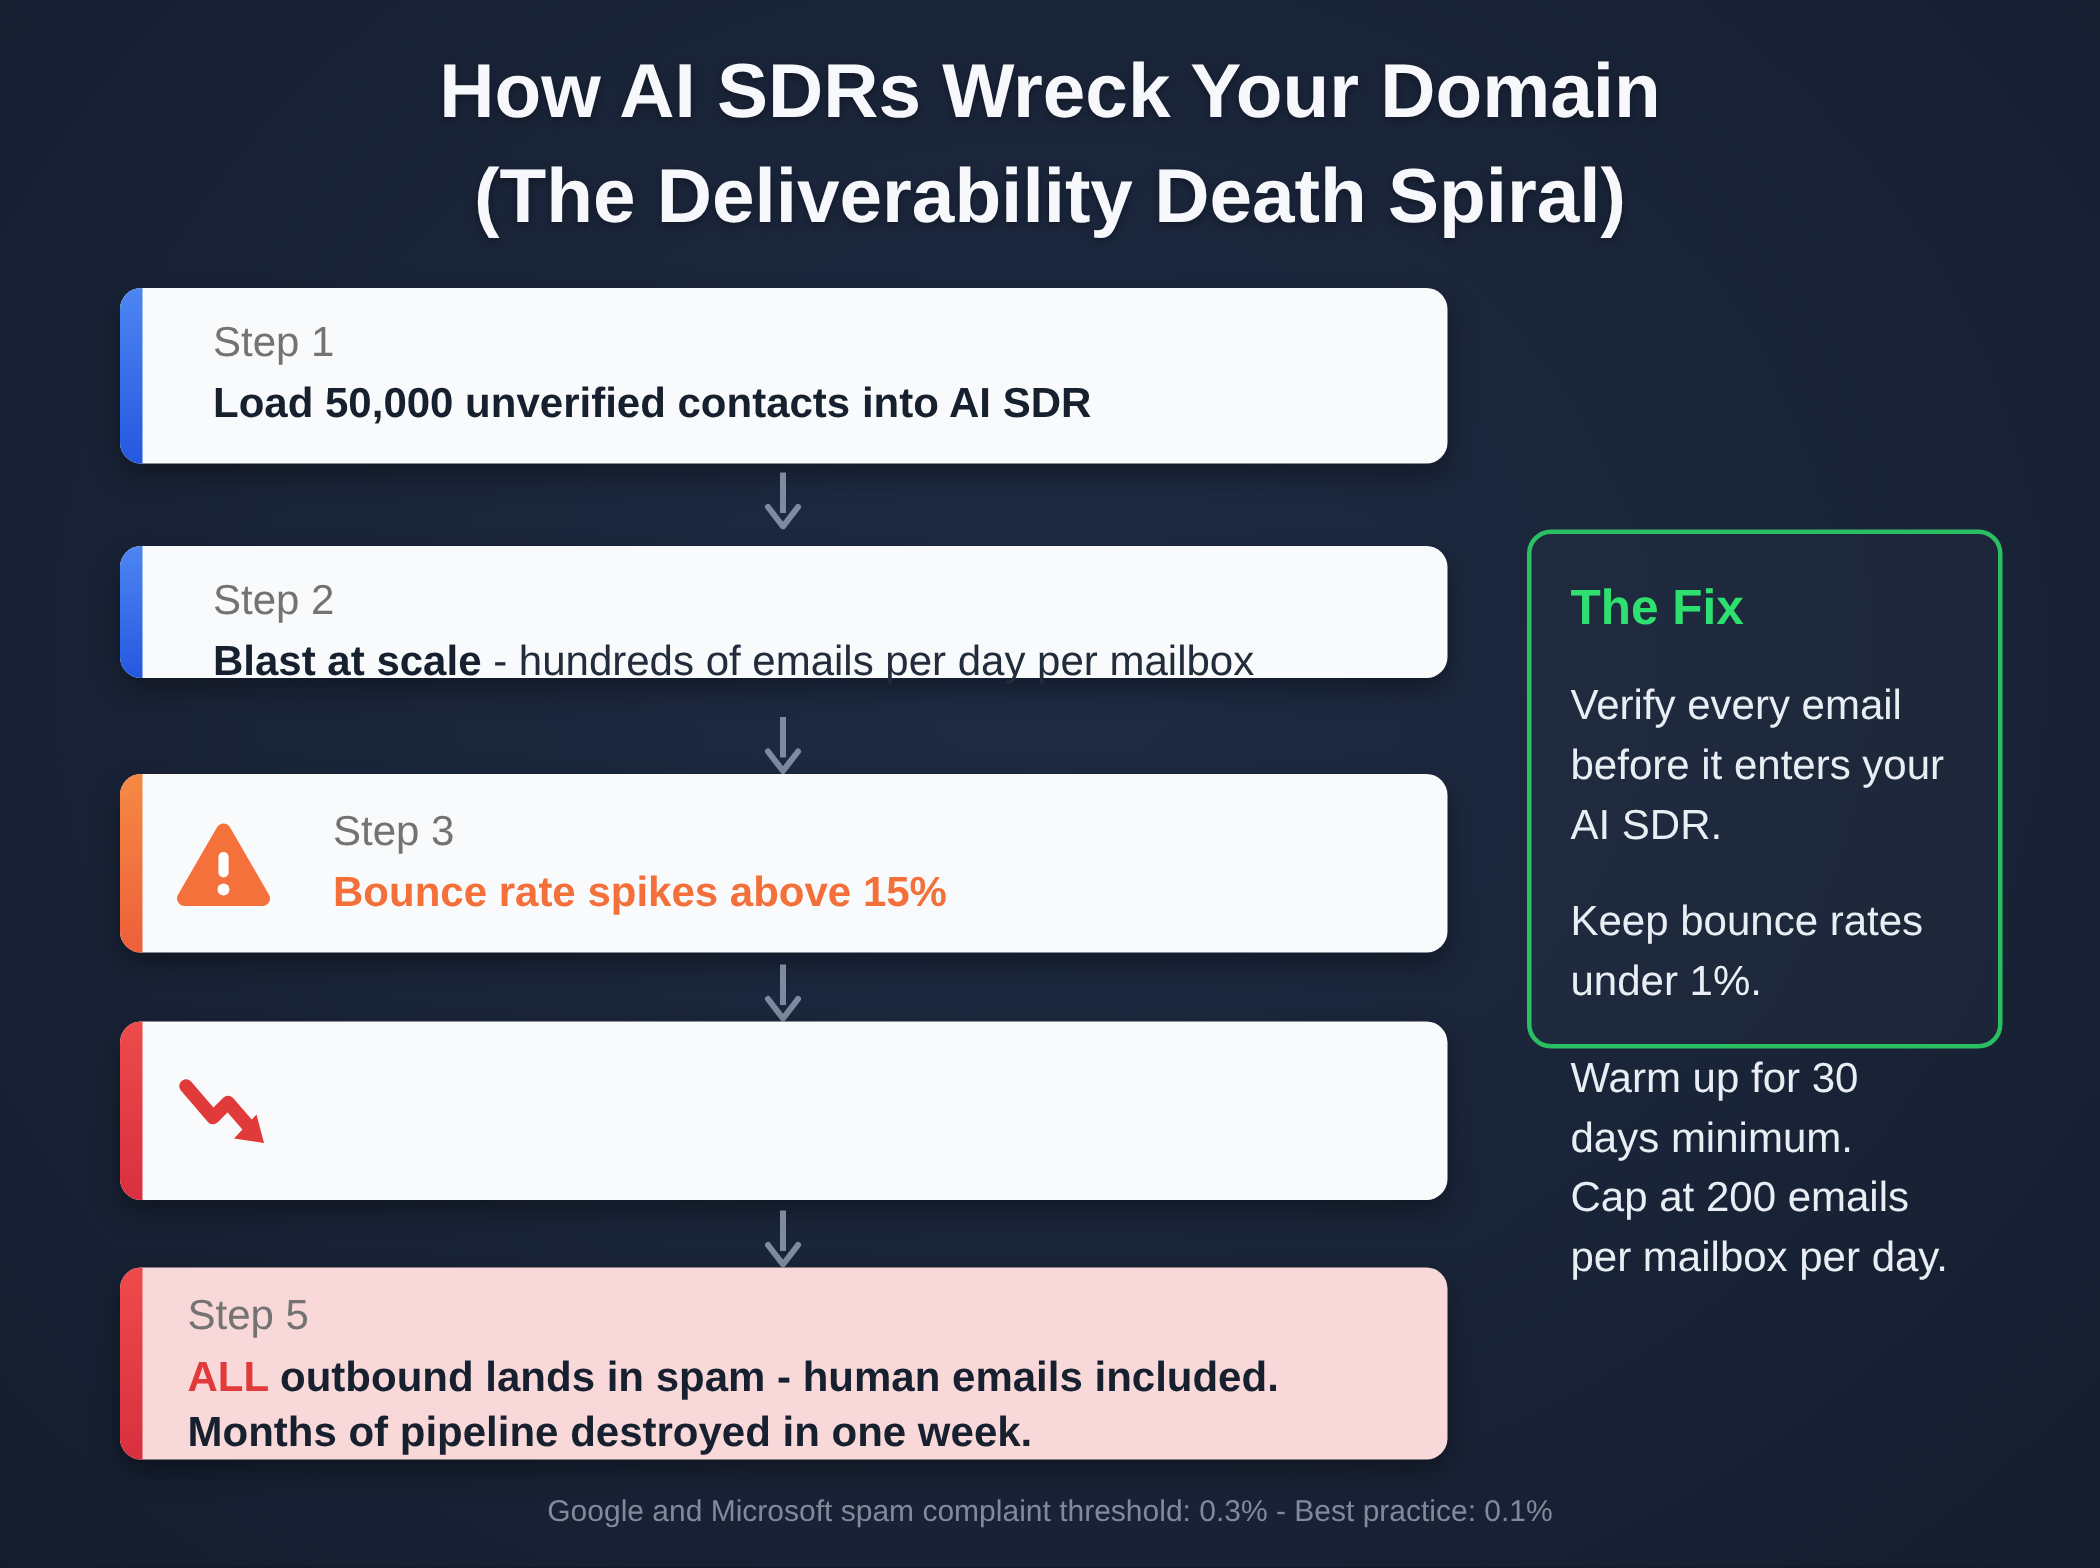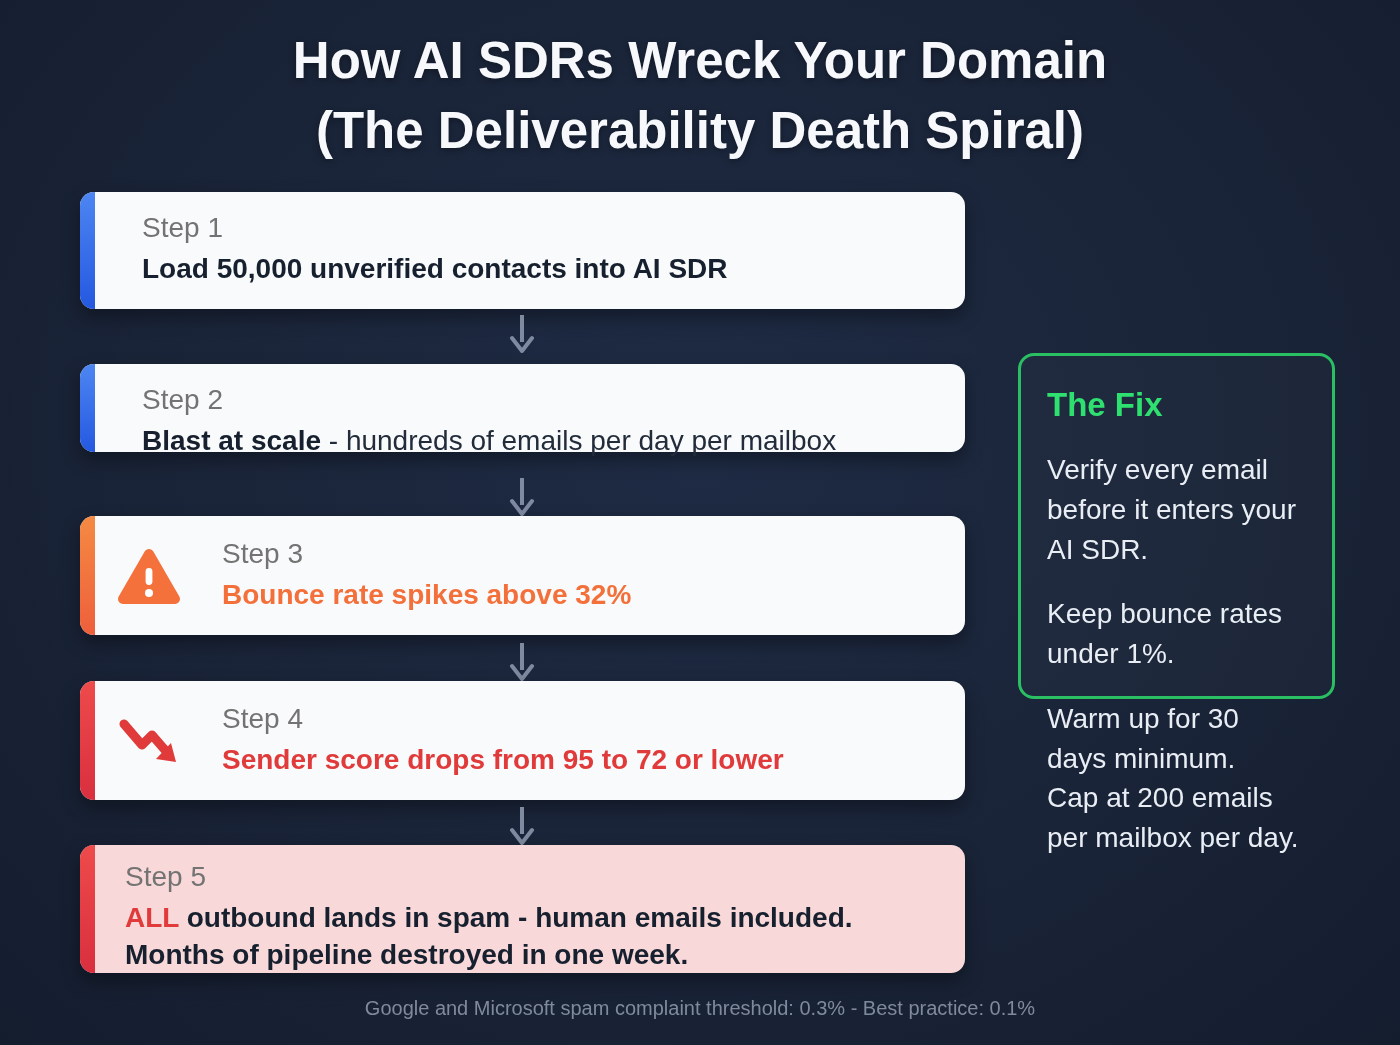--- a/index.html
+++ b/index.html
@@ -100,45 +100,41 @@
     <div class="card-body with-icon">
       <span class="icon-wrap">
         <svg width="66" height="60" viewBox="0 0 66 60">
           <path d="M33 8 L59 53 L7 53 Z" fill="#f4713b" stroke="#f4713b" stroke-width="10" stroke-linejoin="round"></path>
           <rect x="29.6" y="22" width="6.8" height="17" rx="3.4" fill="#ffffff"></rect>
           <circle cx="33" cy="47" r="4" fill="#ffffff"></circle>
         </svg>
       </span>
       <div>
         <div class="step-label">Step 3</div>
-        <div class="step-text orange-text">Bounce rate spikes above 32%</div>
+        <div class="step-text orange-text">Bounce rate spikes above 15%</div>
       </div>
     </div>
   </div>
 
   <div class="flow-arrow a3">
     <svg width="26" height="40" viewBox="0 0 26 40">
       <line x1="13" y1="2" x2="13" y2="29" stroke="#7e8aa0" stroke-width="4"></line>
       <path d="M3 25 L13 38 L23 25" fill="none" stroke="#7e8aa0" stroke-width="4" stroke-linecap="round" stroke-linejoin="round"></path>
     </svg>
   </div>
 
   <div class="card card4">
     <div class="accent red"></div>
     <div class="card-body with-icon">
       <span class="icon-wrap">
         <svg width="66" height="54" viewBox="0 0 66 54">
           <path d="M8 10 L26 31 L36 21 L49 36" fill="none" stroke="#e03a3a" stroke-width="9" stroke-linecap="round" stroke-linejoin="round"></path>
           <polygon points="60,48 40,45 55,29" fill="#e03a3a"></polygon>
         </svg>
       </span>
-      <div>
-        <div class="step-label">Step 4</div>
-        <div class="step-text red-text">Sender score drops from 95 to 72 or lower</div>
-      </div>
     </div>
   </div>
 
   <div class="flow-arrow a4">
     <svg width="26" height="40" viewBox="0 0 26 40">
       <line x1="13" y1="2" x2="13" y2="29" stroke="#7e8aa0" stroke-width="4"></line>
       <path d="M3 25 L13 38 L23 25" fill="none" stroke="#7e8aa0" stroke-width="4" stroke-linecap="round" stroke-linejoin="round"></path>
     </svg>
   </div>
 

